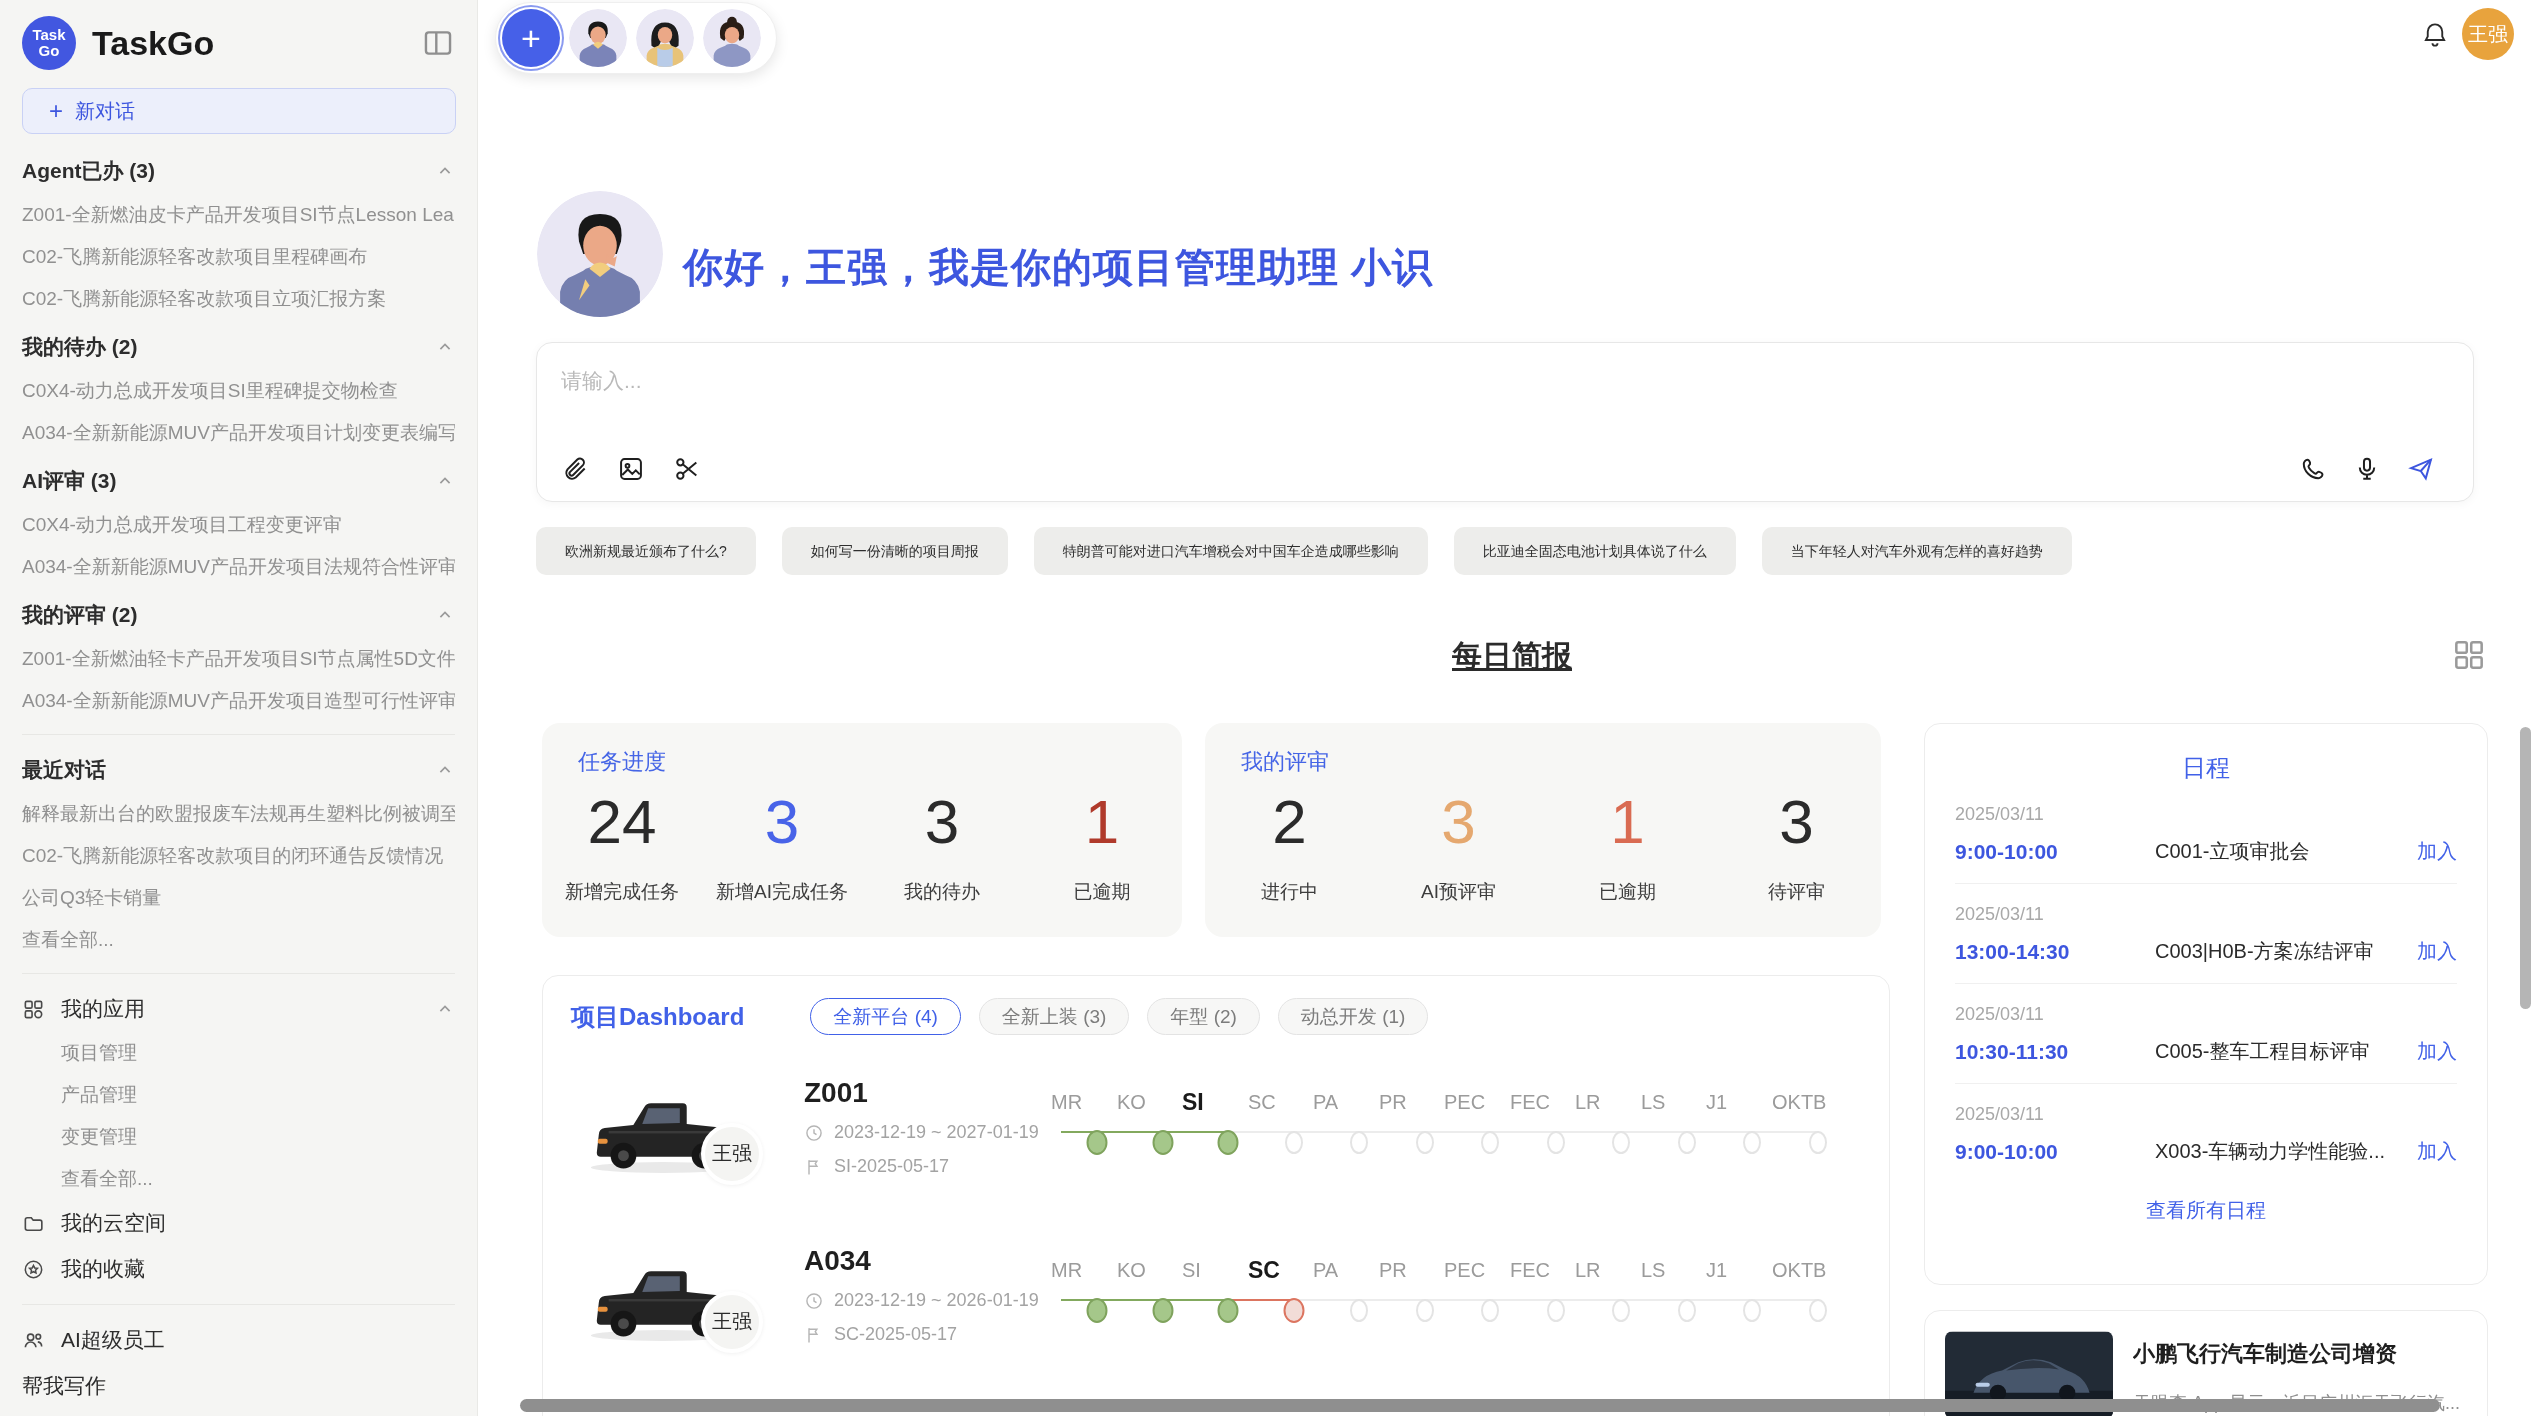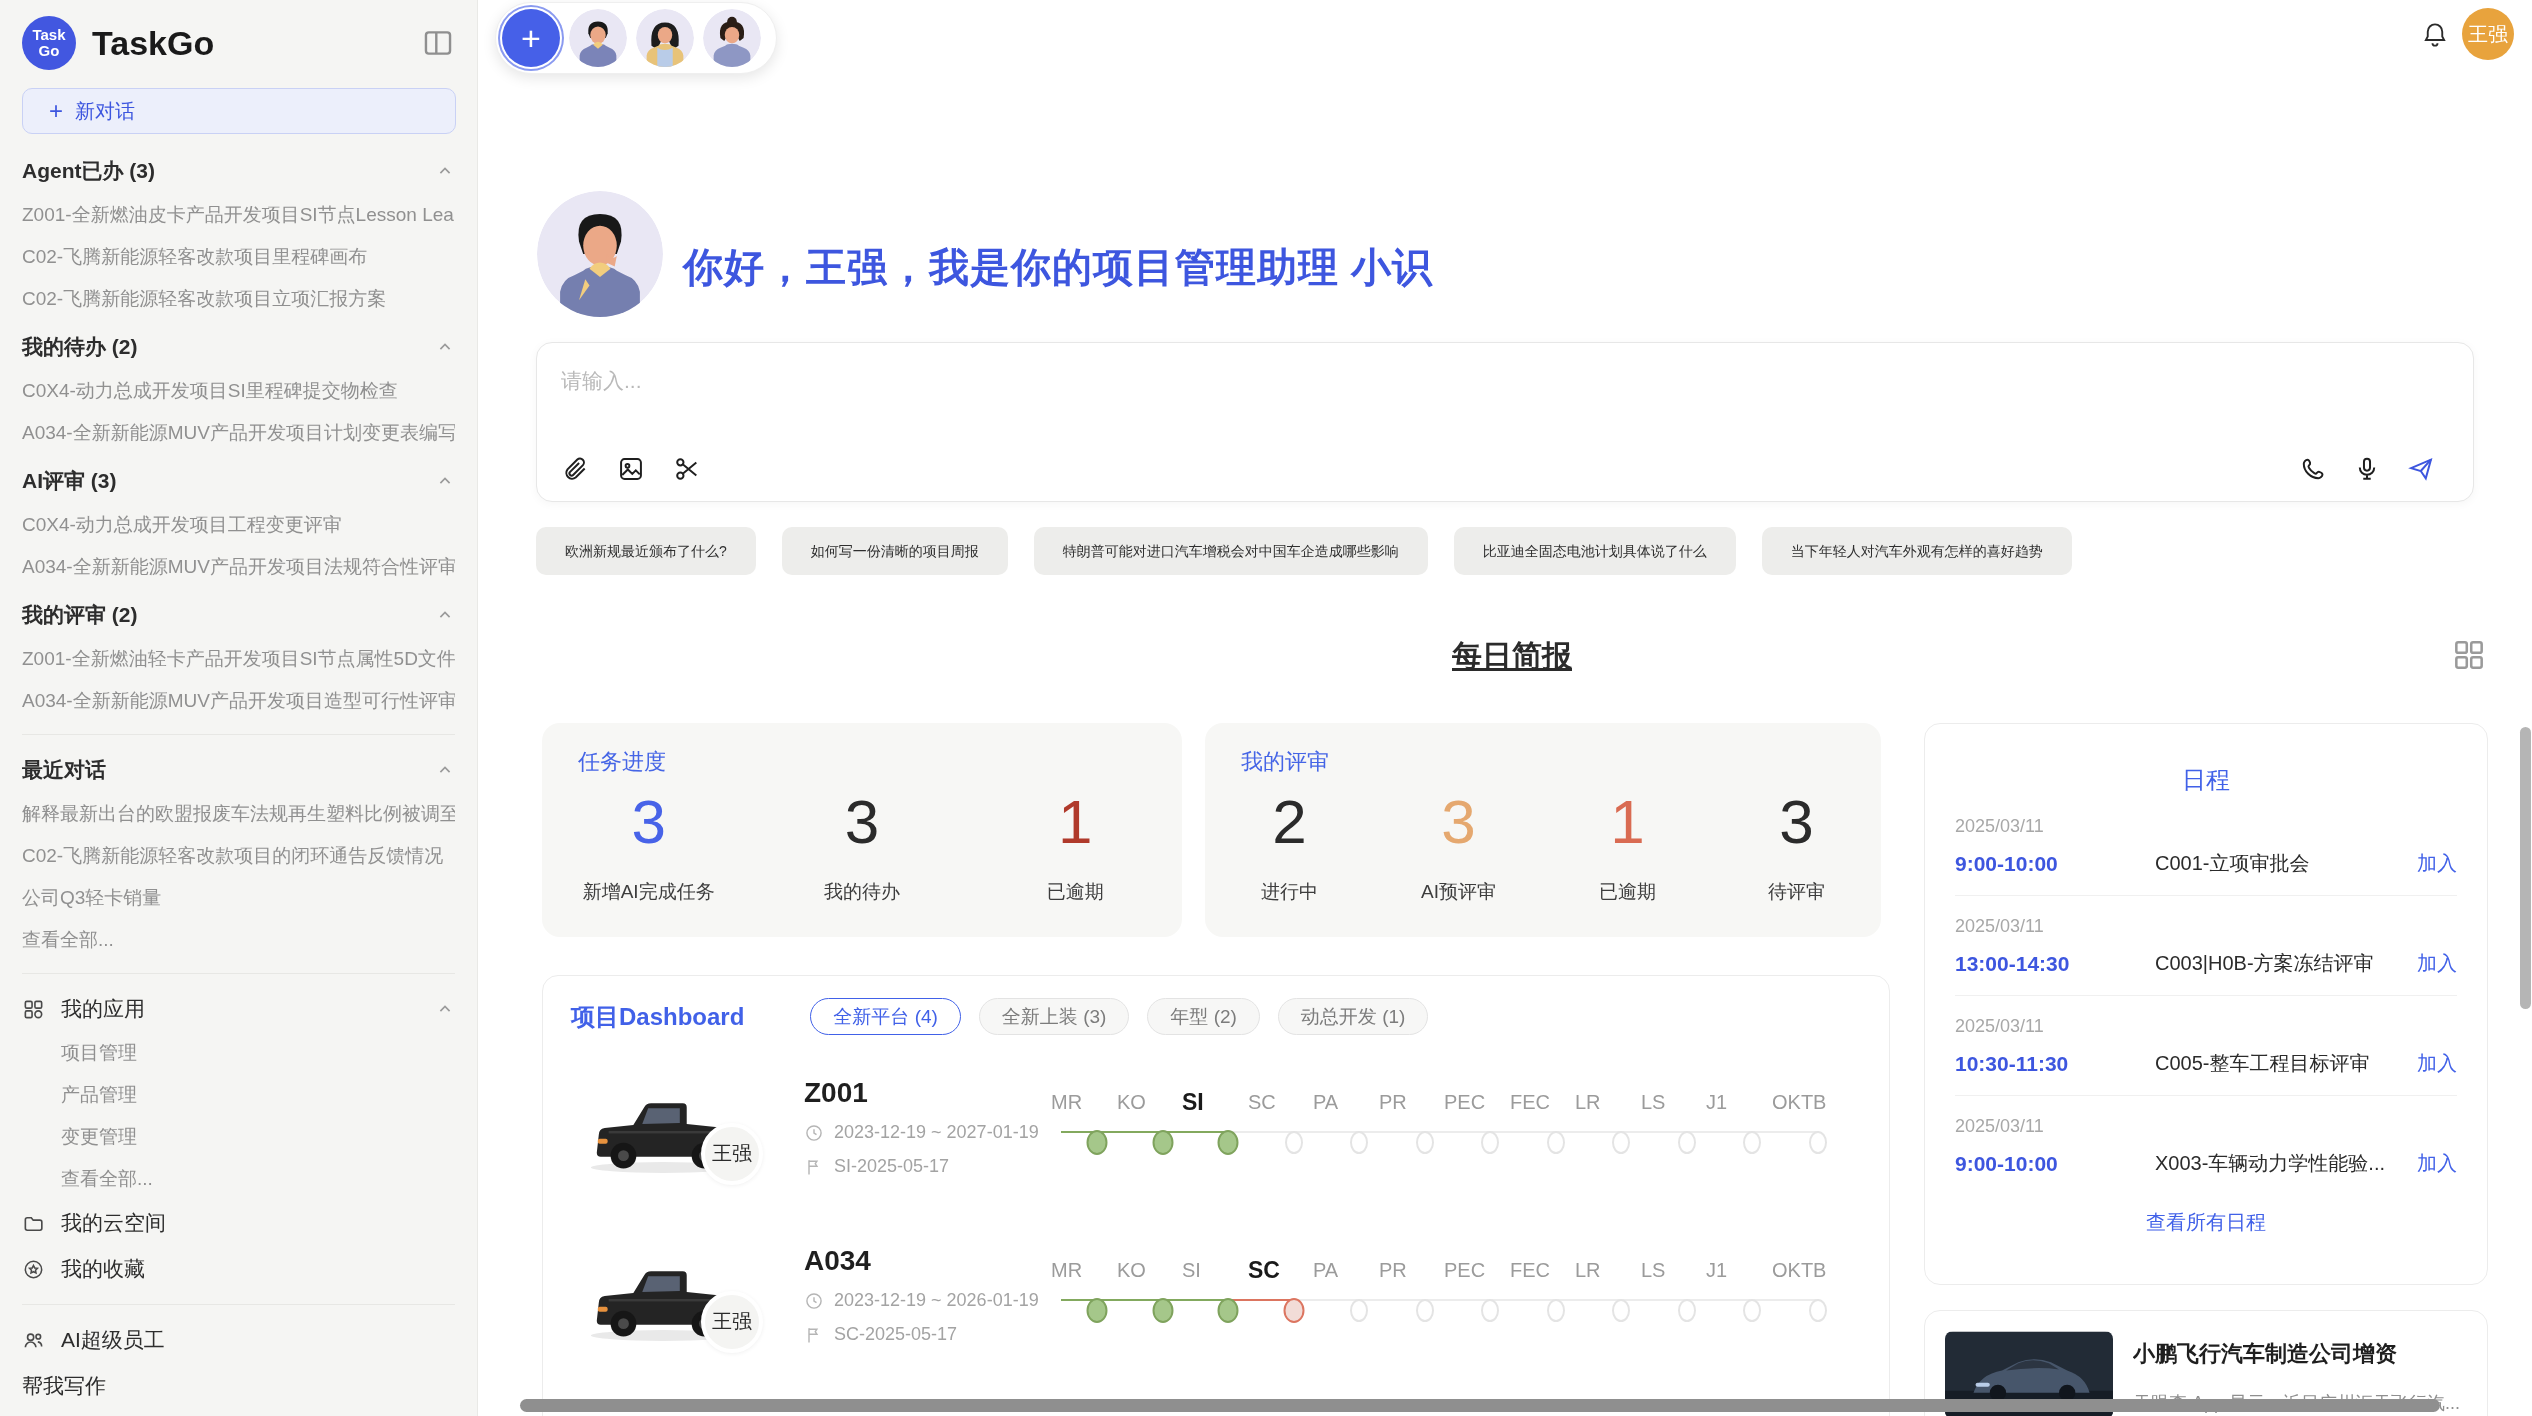--- a/index.html
+++ b/index.html
@@ -114,21 +114,21 @@
   .tl-node { position:absolute; top:16px; width:92px; transform:translateX(-50%); text-align:left; }
   .tl-label { font-size:20px; color:#9b9b9b; height:30px; line-height:30px; }
   .tl-label.current { color:#1a1a1a; font-weight:700; font-size:23px; }
   .dot { position:absolute; left:50%; transform:translateX(-50%); top:44px; width:18px; height:23px;
     border-radius:50%; background:#fff; border:2px solid #E4E4E4; }
   .dot.done { width:21px; height:25px; top:43px; background:#A5C78A; border-color:#7FA35D; }
   .dot.overdue { width:21px; height:25px; top:43px; background:#F2DCD7; border-color:#DC7560; }
 
   .sched-card { position:absolute; left:1446px; top:723px; width:564px; height:562px;
     border:1px solid #ECECEC; border-radius:16px; background:#fff; padding:0 30px; overflow:hidden; }
-  .sched-title { text-align:center; margin-top:40px; font-size:24px; color:#4161E8; font-weight:500; }
+  .sched-title { text-align:center; margin-top:28px; font-size:24px; color:#4161E8; font-weight:500; }
   .sch-item { padding:20px 0 18px; border-bottom:1px solid #F0F0F0; }
   .sch-item.last { border-bottom:none; }
   .sch-date { font-size:18px; color:#A8A8A8; }
   .sch-row { display:flex; align-items:center; margin-top:13px; }
   .sch-time { width:200px; font-size:21px; font-weight:700; color:#3D56DF; flex:none; }
   .sch-name { flex:1; font-size:20px; color:#2b2b2b; white-space:nowrap; overflow:hidden; }
   .sch-join { font-size:20px; color:#4161E8; cursor:pointer; flex:none; }
   .sched-footer { text-align:center; margin-top:14px; font-size:20px; color:#4161E8; cursor:pointer; }
 
   .news-card { position:absolute; left:1446px; top:1310px; width:564px; height:160px;
@@ -411,20 +411,24 @@
             <rect x="13.4" y="4" width="6.6" height="6.6" rx="1.2"></rect>
             <rect x="4" y="13.4" width="6.6" height="6.6" rx="1.2"></rect>
             <rect x="13.4" y="13.4" width="6.6" height="6.6" rx="1.2"></rect>
           </svg>
       </div>
     </div>
 
     <div class="stat-card c1">
       <div class="stat-title">任务进度</div>
       <div class="stat-cols">
+        <div class="stat-col">
+          <div class="stat-num num-dark">24</div>
+          <div class="stat-lbl">新增完成任务</div>
+        </div>
         <div class="stat-col">
           <div class="stat-num num-blue">3</div>
           <div class="stat-lbl">新增AI完成任务</div>
         </div>
         <div class="stat-col">
           <div class="stat-num num-dark">3</div>
           <div class="stat-lbl">我的待办</div>
         </div>
         <div class="stat-col">
           <div class="stat-num num-red">1</div>

